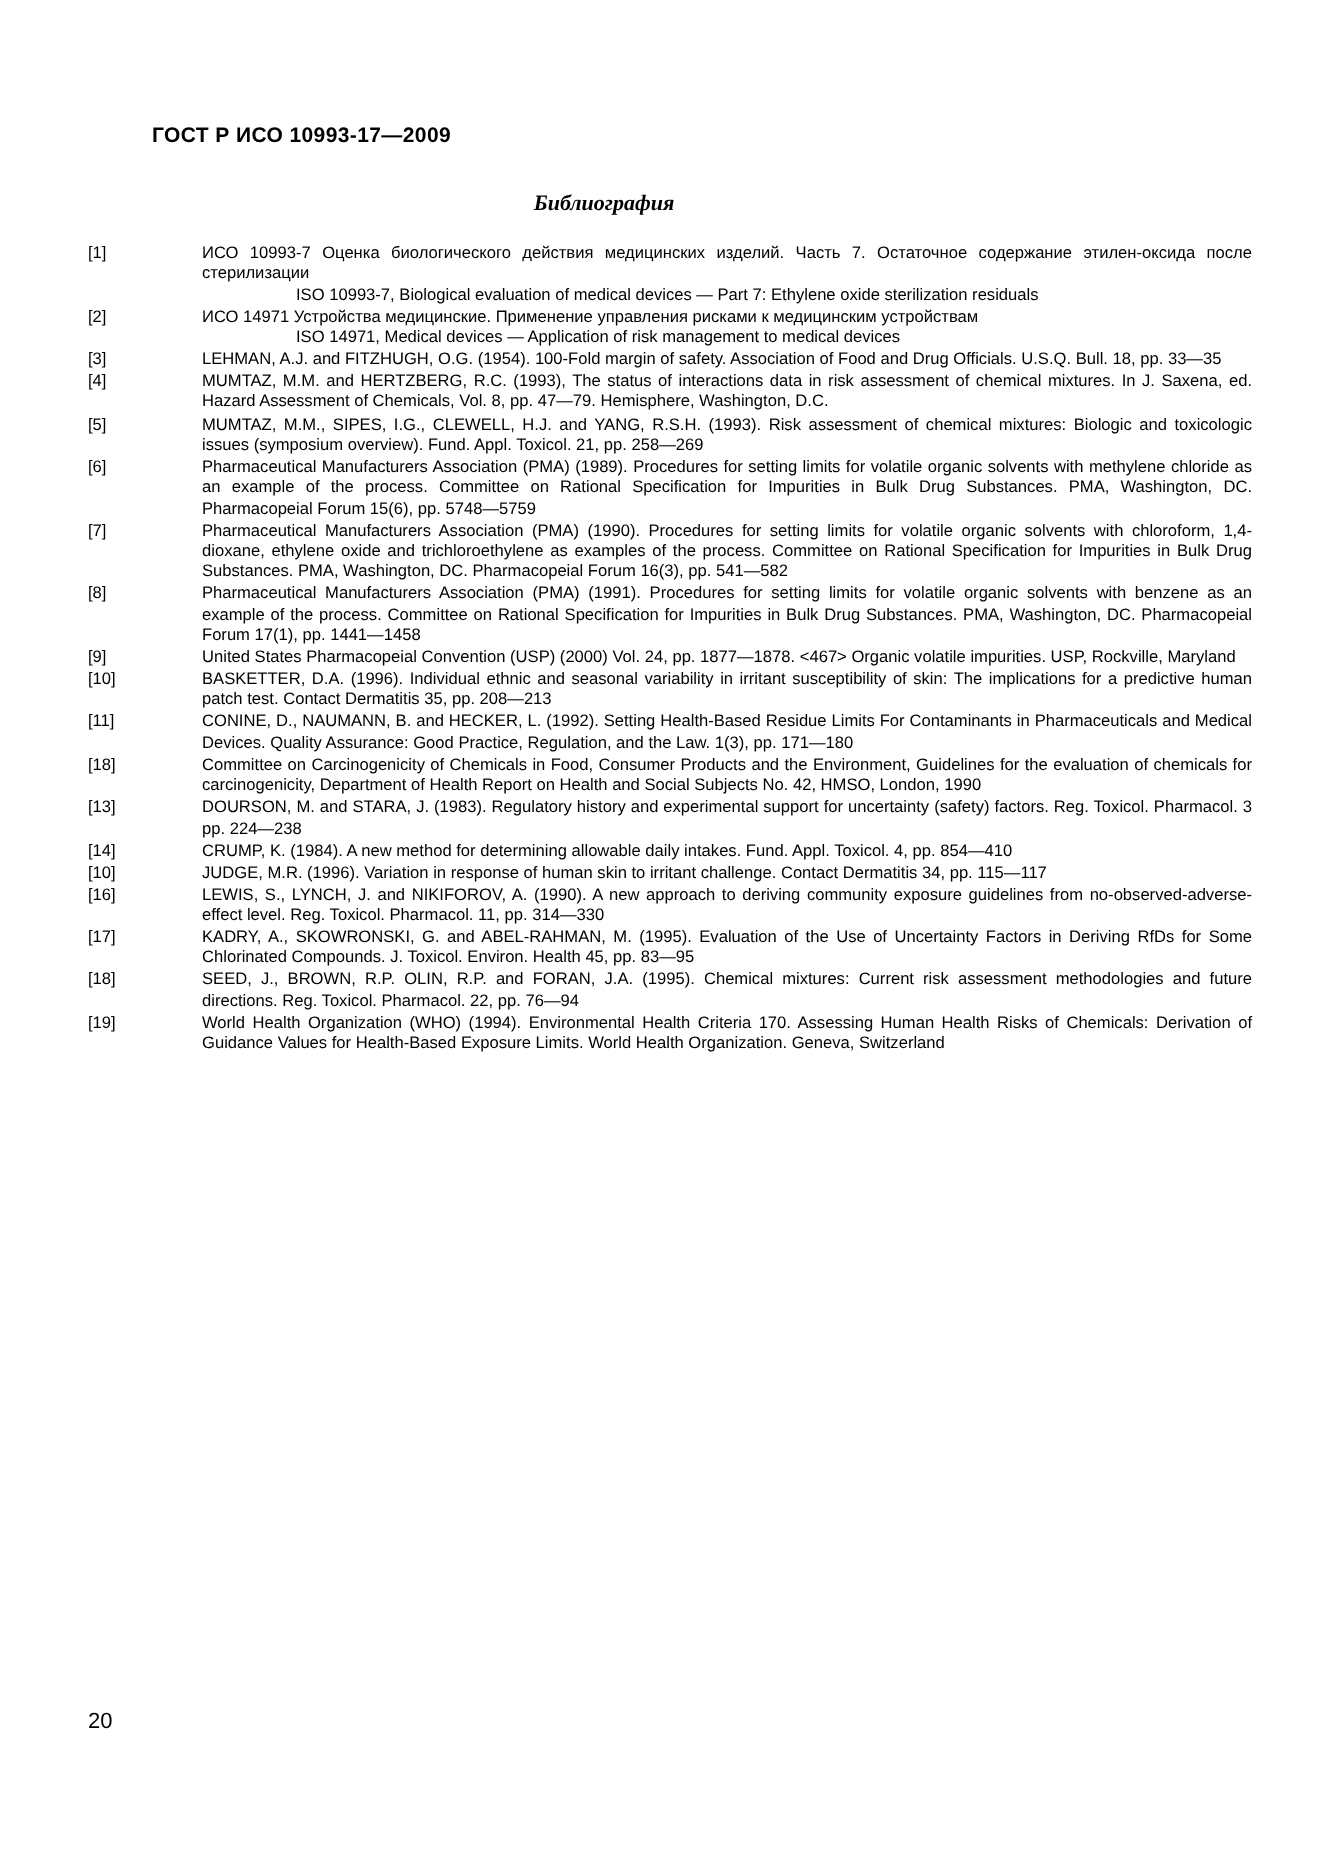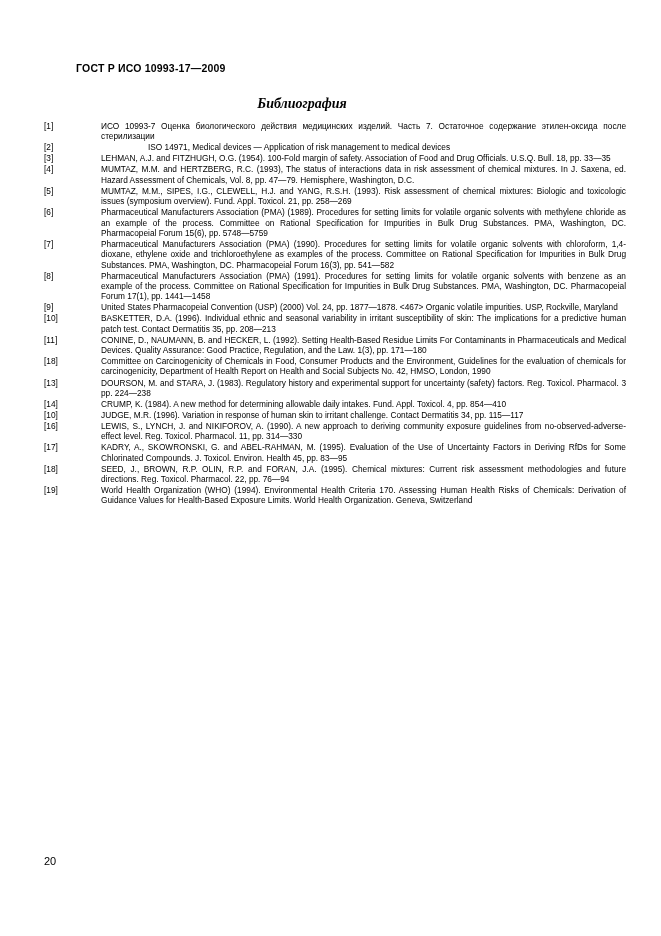--- a/index.html
+++ b/index.html
@@ -31,21 +31,21 @@
     font-weight: bold;
     letter-spacing: 0.2px;
     white-space: nowrap;
   }
   .title {
     position: absolute;
     top: 96px;
     left: 0;
     width: 596px;
     text-align: center;
-    font-size: 14px;
+    font-size: 11px;
     font-weight: bold;
     font-style: italic;
     font-family: "Liberation Serif", serif;
   }
   .biblio {
     position: absolute;
     top: 121px;
     left: 40px;
     width: 582px;
   }
@@ -89,26 +89,28 @@
   <div class="header">ГОСТ Р ИСО 10993-17—2009</div>
 
   <div class="title">Библиография</div>
 
   <div class="biblio">
 
     <div class="entry">
       <div class="num">[1]</div>
       <div class="body">
         <span>ИСО 10993-7   Оценка биологического действия медицинских изделий. Часть 7. Остаточное содержание этилен-оксида после стерилизации</span>
+        <span class="sub">ISO 10993-7, Biological evaluation of medical devices — Part 7: Ethylene oxide sterilization residuals</span>
       </div>
     </div>
 
     <div class="entry">
       <div class="num">[2]</div>
       <div class="body">
+        <span>ИСО 14971    Устройства медицинские. Применение управления рисками к медицинским устройствам</span>
         <span class="sub">ISO 14971, Medical devices — Application of risk management to medical devices</span>
       </div>
     </div>
 
     <div class="entry">
       <div class="num">[3]</div>
       <div class="body">LEHMAN, A.J. and FITZHUGH, O.G. (1954). 100-Fold margin of safety. Association of Food and Drug Officials. U.S.Q. Bull. 18, pp. 33—35</div>
     </div>
 
     <div class="entry">

